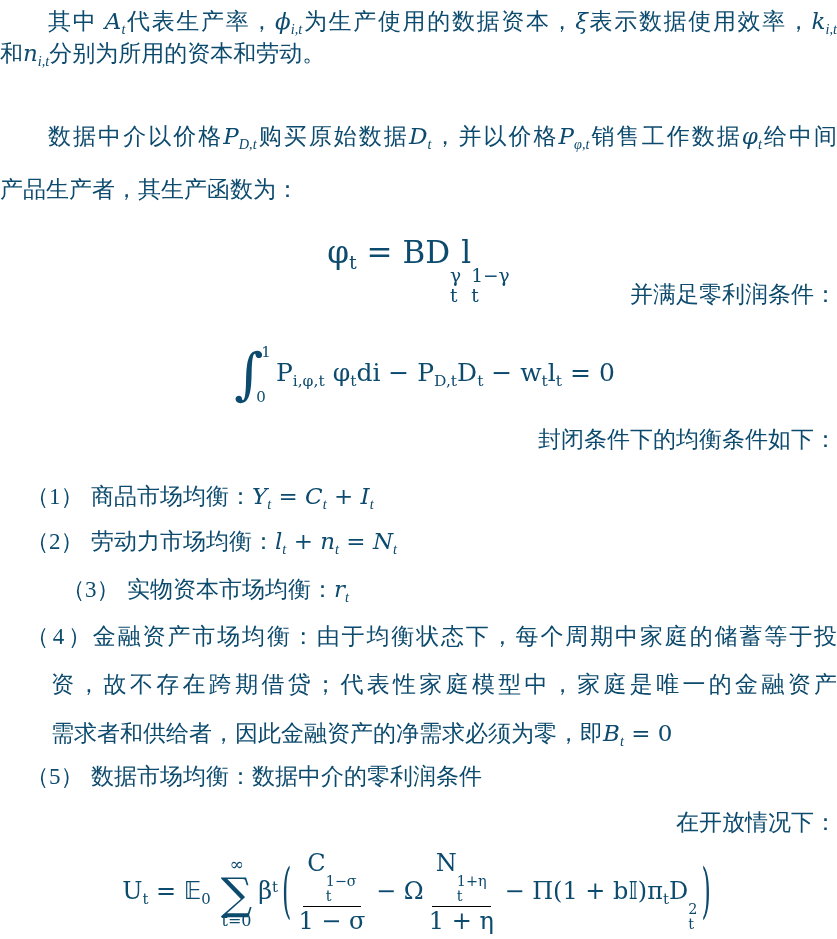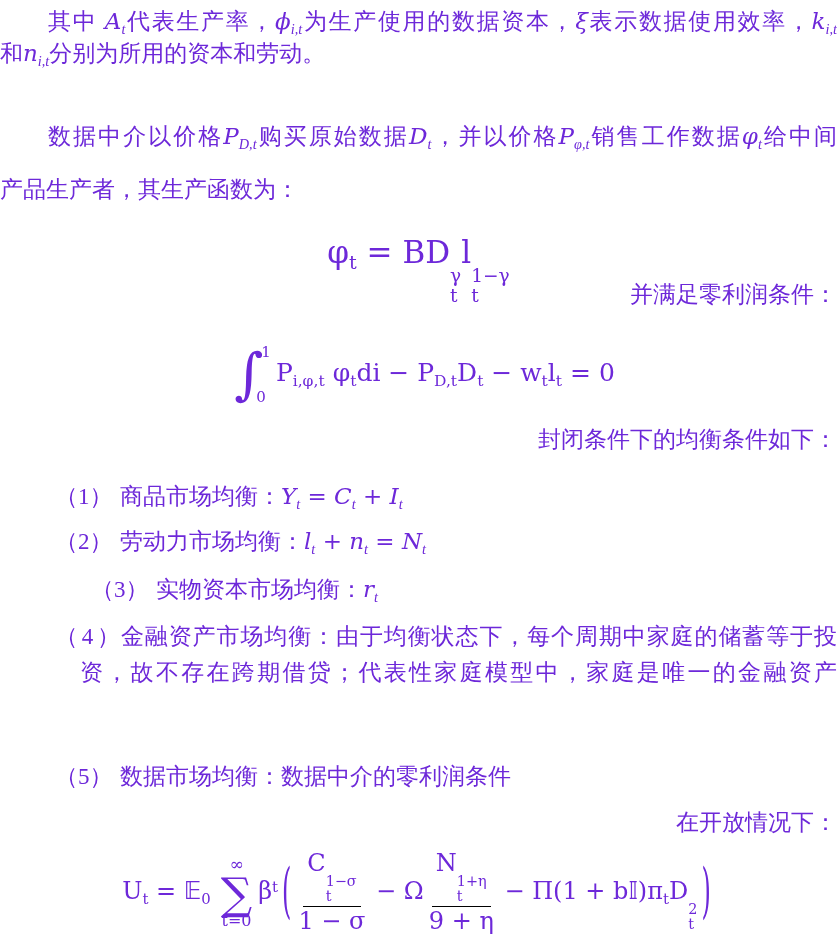--- a/index.html
+++ b/index.html
@@ -1,25 +1,25 @@
 <!DOCTYPE html>
 <html><head>
 <meta charset="utf-8">
 <style>
   html,body{margin:0;padding:0;background:#ffffff;}
-  .page{position:relative;width:837px;height:939px;background:#ffffff;color:#6d28d9;
+  .page{position:relative;width:837px;height:939px;background:#ffffff;color:#0c4a6e;
         font-family:"Liberation Serif","DejaVu Serif",serif;overflow:hidden;}
   .block{position:absolute;left:0;right:0;font-size:23px;}
   .line{height:32px;line-height:32px;text-align:left;}
   .line.fill{text-align:justify;text-align-last:justify;}
   .line.indent{padding-left:48px;text-align:right;}
   .b-para1 .line + .line{}
   .b-para2 .line + .line{margin-top:22px;}
-  .item{padding-left:80px;}
-  .item .line + .line{margin-top:4px;}
+  .item{padding-left:51px;}
+  .item .line + .line{margin-top:16px;}
   .marker{display:inline-block;width:65px;margin-left:-25px;}
   
   .mi{font-family:"DejaVu Serif",serif;font-style:italic;}
   .mr{font-family:"DejaVu Serif",serif;}
   .mbb{font-family:"DejaVu Sans","DejaVu Serif",sans-serif;}
   sub.ms,sup.ms{font-size:0.62em;line-height:0;}
   sub.ms{vertical-align:-0.32em;}
   sup.ms{vertical-align:0.5em;}
   .msi{font-style:italic;}
   .stk{display:inline-flex;flex-direction:column;align-items:flex-start;
@@ -105,20 +105,21 @@
     <div class="line"><span class="marker">（2）</span><span><span class="cn">劳动力市场均衡：</span><span class="mi">l</span><sub class="ms msi">t</sub><span class="mr"> + </span><span class="mi">n</span><sub class="ms msi">t</sub><span class="mr"> = </span><span class="mi">N</span><sub class="ms msi">t</sub></span></div>
   </div>
 
   <div class="block item b-item3">
     <div class="line"><span class="marker">（3）</span><span><span class="cn">实物资本市场均衡：</span><span class="mi">r</span><sub class="ms msi">t</sub></span></div>
   </div>
 
   <div class="block item b-item4">
     <div class="line fill"><span class="marker">（4）</span><span><span class="cn">金融资产市场均衡：由于均衡状态下，每个周期中家庭的储蓄等于投</span></span></div>
     <div class="line fill"><span><span class="cn">资，故不存在跨期借贷；代表性家庭模型中，家庭是唯一的金融资产</span></span></div>
+    <div class="line"><span><span class="cn">需求者和供给者，因此金融资产的净需求必须为零，即</span><span class="mi">B</span><sub class="ms msi">t</sub><span class="mr"> = 0</span></span></div>
   </div>
 
   <div class="block item b-item5">
     <div class="line"><span class="marker">（5）</span><span><span class="cn">数据市场均衡：数据中介的零利润条件</span></span></div>
   </div>
 
   <div class="block b-para5">
     <div class="line indent"><span class="cn">在开放情况下：</span></div>
   </div>
 
@@ -130,19 +131,19 @@
         <span class="num"><span class="mr">C</span><span class="stk">
             <span>1−σ</span>
             <span>t</span>
           </span></span>
         <span class="den"><span class="mr">1 − σ</span></span>
       </span><span class="mr"> − Ω</span><span class="gap" style="width: 2px;"></span><span class="frac">
         <span class="num"><span class="mr">N</span><span class="stk">
             <span>1+η</span>
             <span>t</span>
           </span></span>
-        <span class="den"><span class="mr">9 + η</span></span>
+        <span class="den"><span class="mr">1 + η</span></span>
       </span><span class="mr"> − Π(1 + b</span><span class="mbb">𝕀</span><span class="mr">)π</span><sub class="ms">t</sub><span class="mr">D</span><span class="stk">
         <span>2</span>
         <span>t</span>
       </span><span class="bigp">)</span></div>
 
 </div>
 
 </body></html>

